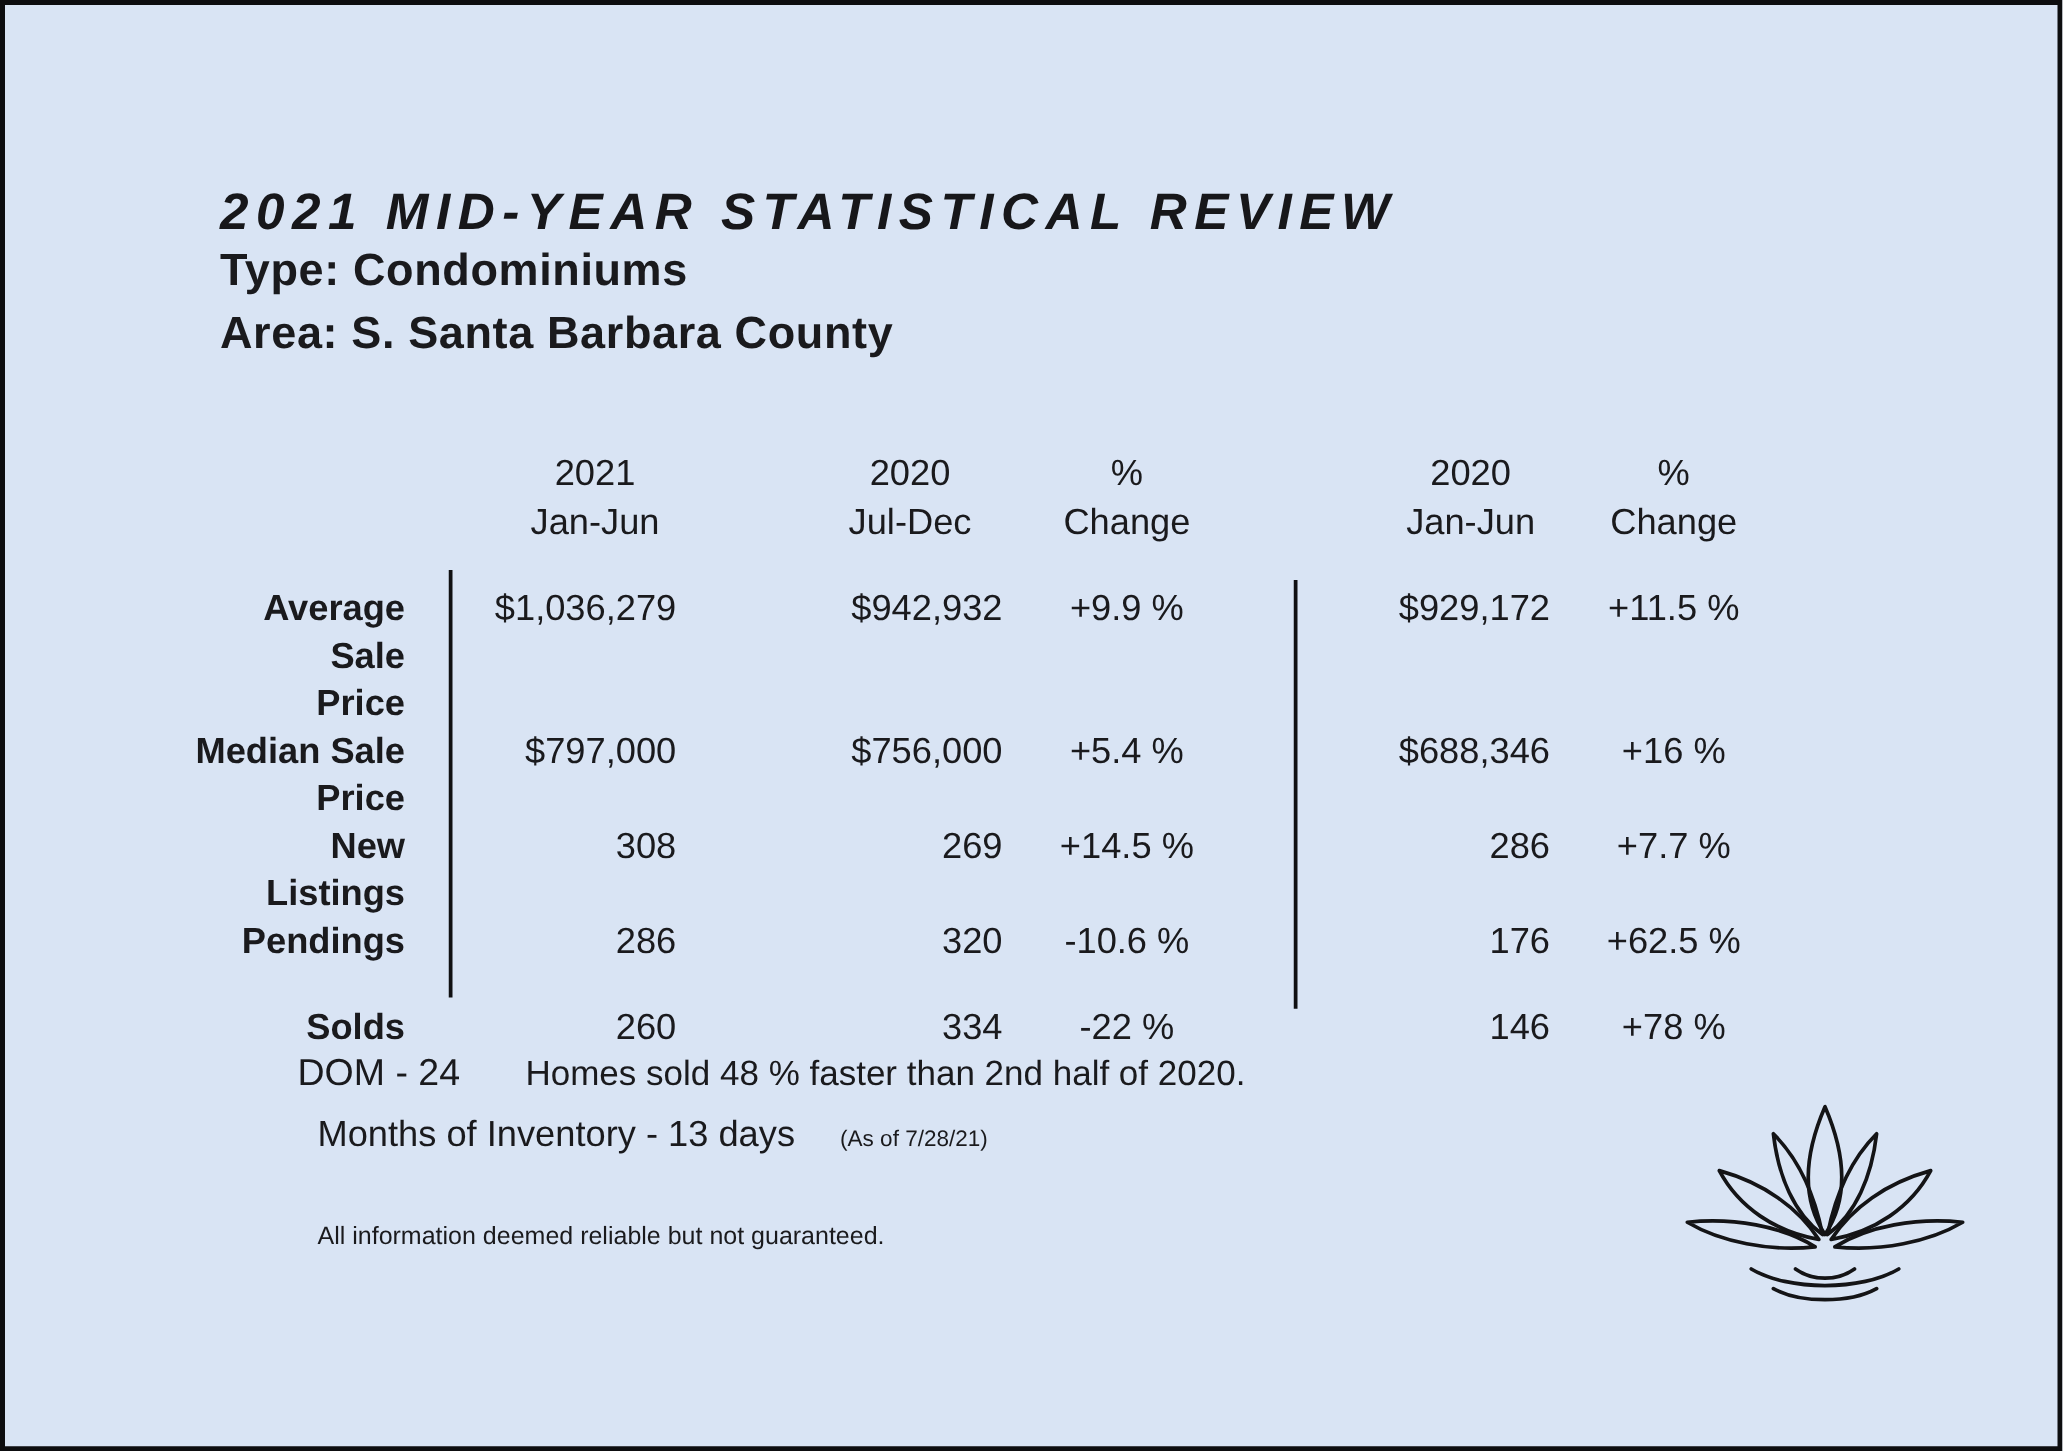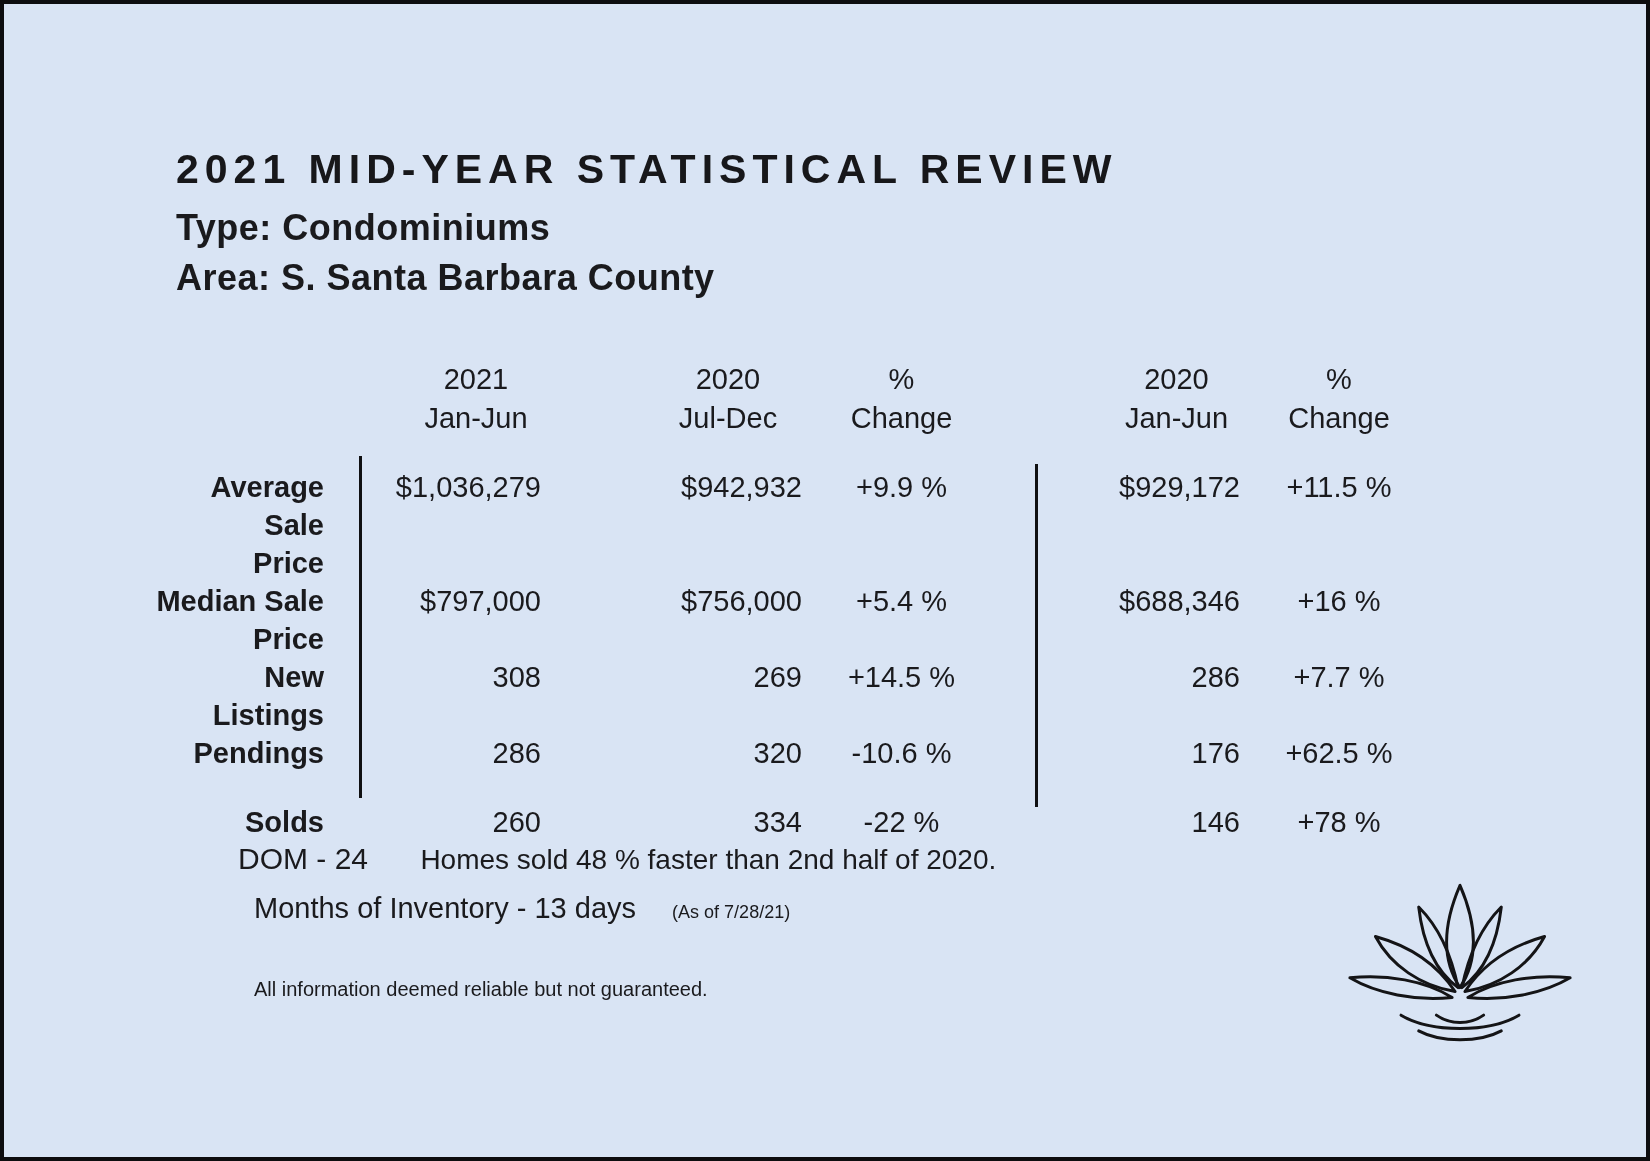--- a/index.html
+++ b/index.html
@@ -16,26 +16,27 @@
   }
 
   
   .header { position: absolute; left: 172px; top: 142px; }
   .title {
     font-size: 41px;
     font-weight: 600;
     letter-spacing: 6px;
     color: #17171a;
     white-space: nowrap;
+    font-style: italic;
   }
   .subtitle {
     font-size: 36px;
     font-weight: 600;
     letter-spacing: 0.5px;
-    margin-top: 14px;
+    margin-top: 2px;
     white-space: nowrap;
   }
   .subtitle.area { margin-top: 8px; }
 
   
   .stats-table { position: absolute; left: 145px; top: 356px; width: 1300px; }
   .trow {
     display: grid;
     grid-template-columns: 175px 220px 260px 195px 245px 190px;
     align-items: start;

